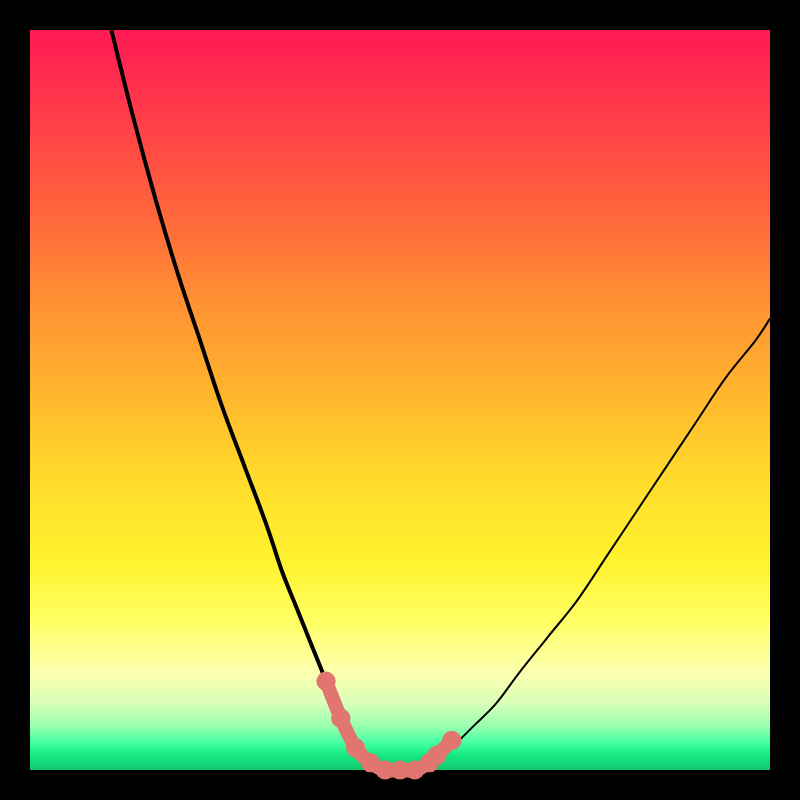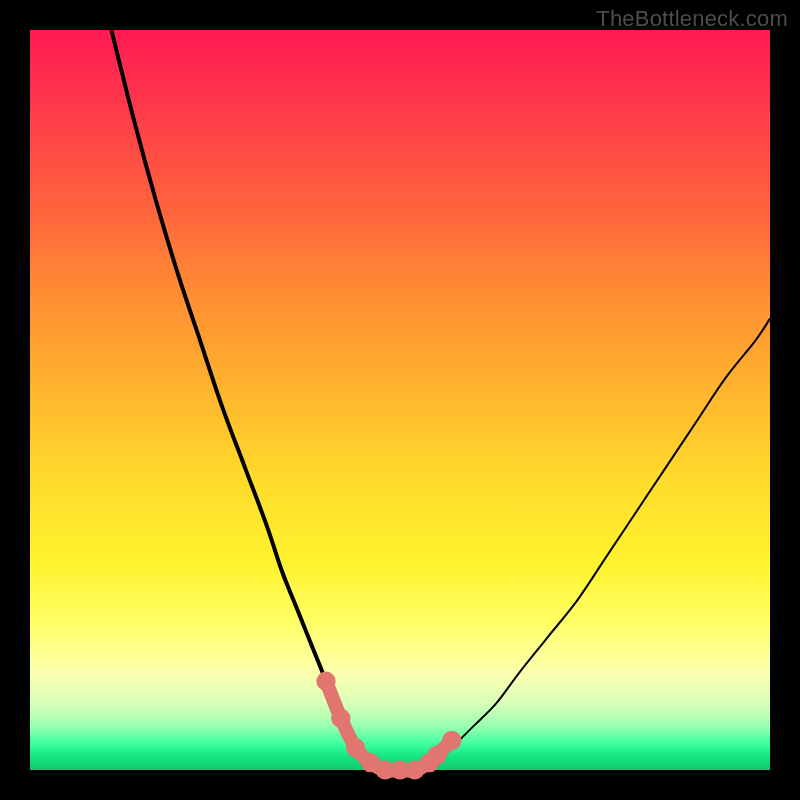--- a/index.html
+++ b/index.html
@@ -58,21 +58,20 @@
     height: 740px;
     overflow: visible;
   }
 </style>
 </head>
 <body>
 
 <div class="frame">
   <div class="plot-area"></div>
 
-  <div class="watermark">TheBottleneck.com</div>
 
   <svg class="curve" viewBox="0 0 100 100" preserveAspectRatio="none">
     <g id="curve-group">
         <path d="M 11 0 C 11.540000000000001 2.16, 12.920000000000002 7.86, 14.000000000000002 12 C 15.080000000000002 16.14, 15.92 19.22, 17 23 C 18.08 26.78, 18.92 29.58, 20 33 C 21.08 36.42, 21.92 38.760000000000005, 23 42.00000000000001 C 24.08 45.24000000000001, 24.92 47.94, 26 51 C 27.08 54.06, 27.919999999999995 56.12, 28.999999999999996 59 C 30.08 61.88, 31.099999999999998 64.48, 32 67 C 32.9 69.52, 33.28 71.02, 34 73 C 34.72 74.98, 35.28 76.2, 36 78 C 36.72 79.8, 37.28 81.2, 38 83 C 38.72 84.8, 39.46 86.56, 40 88 C 40.54 89.44, 40.64 90.1, 41 91 C 41.36 91.9, 41.64 92.28, 42 93 C 42.36 93.72, 42.64 94.28, 43 95 C 43.36 95.72, 43.64 96.46, 44 97 C 44.36 97.54, 44.64 97.64, 45 98 C 45.36 98.36, 45.82 98.82, 46 99" fill="none" stroke="#000000" stroke-width="4" vector-effect="non-scaling-stroke"></path>
         <path d="M 46 99 C 46.36 99.18, 47.28 99.82, 48 100 C 48.72 100.18, 49.28 100, 50 100 C 50.72 100, 51.28 100.18, 52 100 C 52.72 99.82, 53.64 99.18, 54 99" fill="none" stroke="#000000" stroke-width="3" vector-effect="non-scaling-stroke"></path>
         <path d="M 54 99 C 54.36 98.82, 55.28000000000001 98.54, 56.00000000000001 98 C 56.720000000000006 97.46, 57.279999999999994 96.72, 57.99999999999999 96 C 58.71999999999999 95.28, 59.1 94.9, 60 94 C 60.9 93.1, 61.92 92.26, 63 91 C 64.08 89.74, 64.74 88.62, 66 87 C 67.26 85.38, 68.56 83.8, 70 82 C 71.44 80.2, 72.56 78.98, 74 77 C 75.44 75.02, 76.56 73.16, 78 71 C 79.44 68.84, 80.56 67.16, 82 65 C 83.44 62.84, 84.56 61.16, 86 59 C 87.44 56.84, 88.56 55.16, 90 53 C 91.44 50.84, 92.56 48.98, 94 47 C 95.44 45.02, 96.92 43.440000000000005, 98 42.00000000000001 C 99.08 40.56000000000001, 99.64 39.54, 100 39" fill="none" stroke="#000000" stroke-width="2" vector-effect="non-scaling-stroke"></path>
       </g>
     <g id="marker-group">
         <path d="M 40 88 C 40.36 88.9, 41.28 91.38, 42 93 C 42.72 94.62, 43.28 95.92, 44 97 C 44.72 98.08, 45.28 98.46, 46 99 C 46.72 99.54, 47.28 99.82, 48 100 C 48.72 100.18, 49.28 100, 50 100 C 50.72 100, 51.28 100.18, 52 100 C 52.72 99.82, 53.46 99.36, 54 99 C 54.54 98.64, 54.46000000000001 98.54, 55.00000000000001 98 C 55.540000000000006 97.46, 56.63999999999999 96.36, 56.99999999999999 96" fill="none" stroke="#e0766f" stroke-width="14" stroke-linecap="round" stroke-linejoin="round" vector-effect="non-scaling-stroke"></path>
         <circle cx="40" cy="88" r="1.3" fill="#e0766f"></circle>

